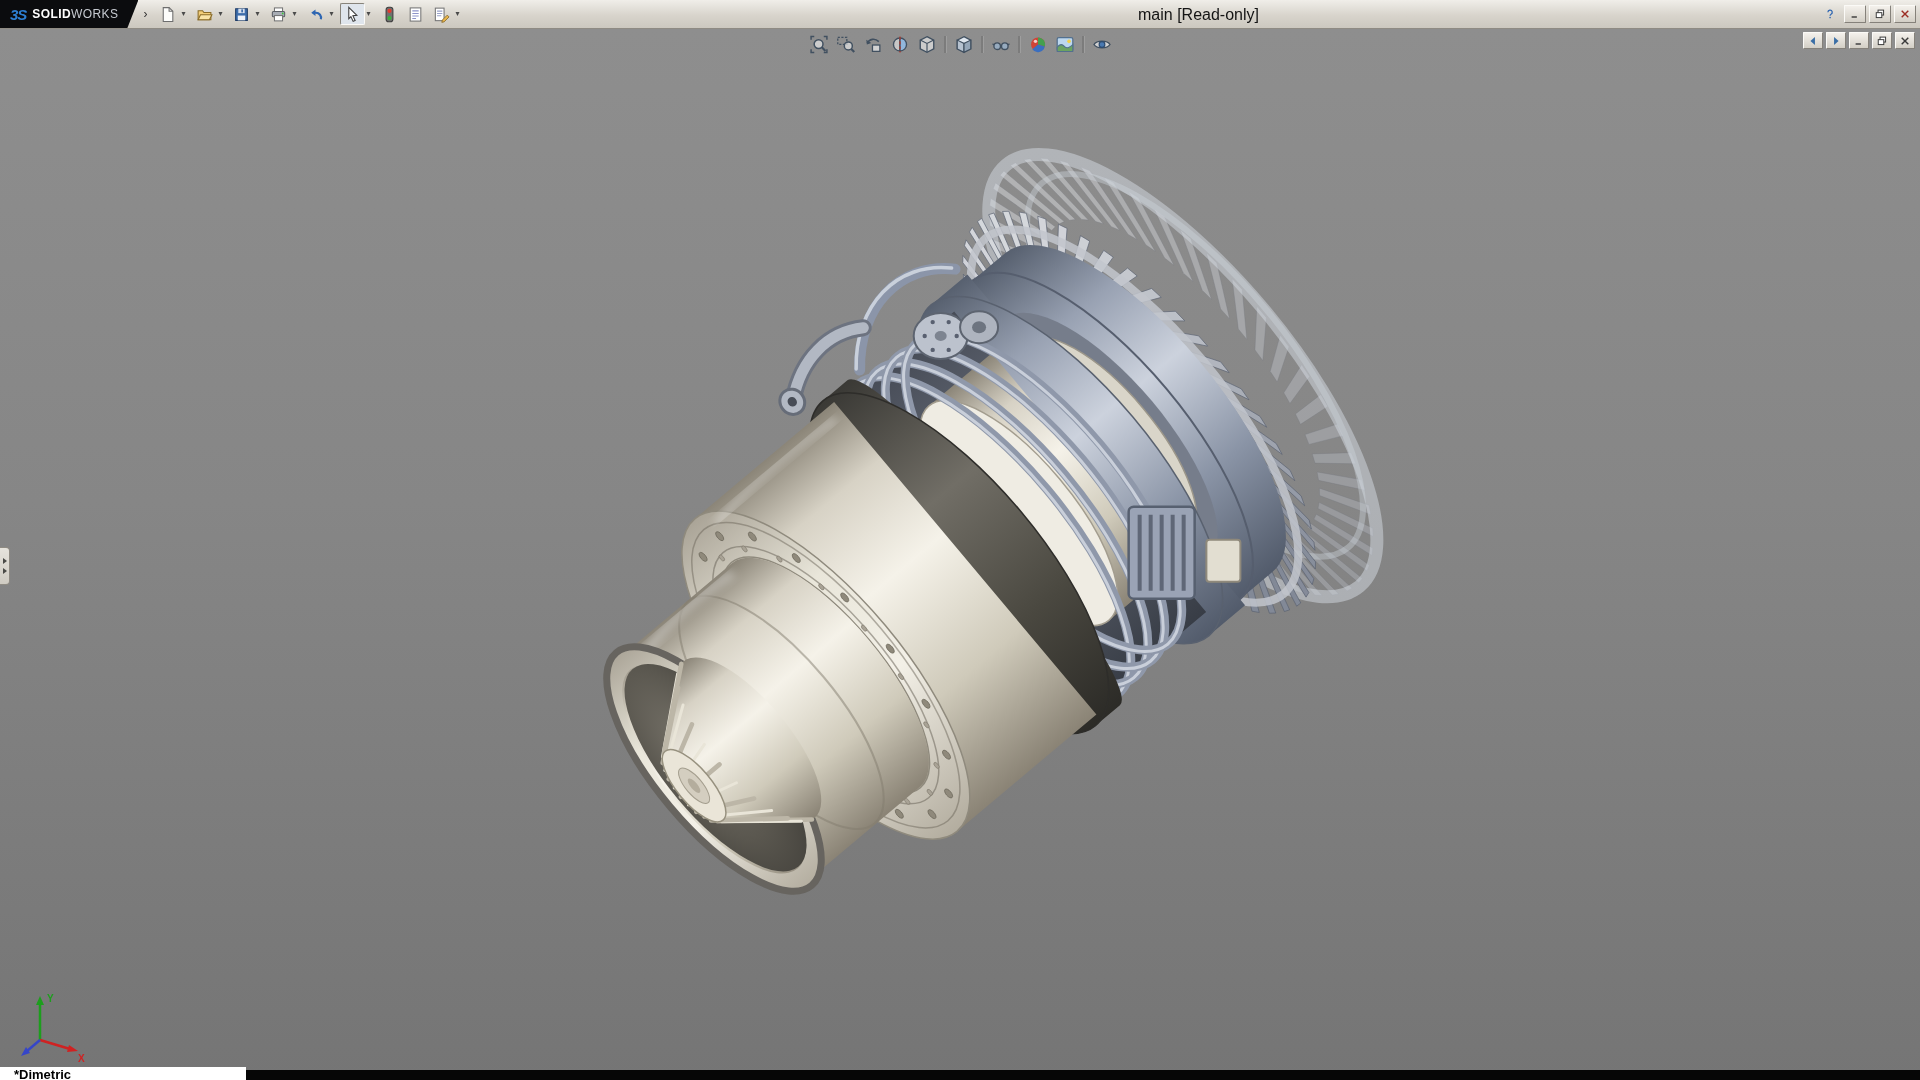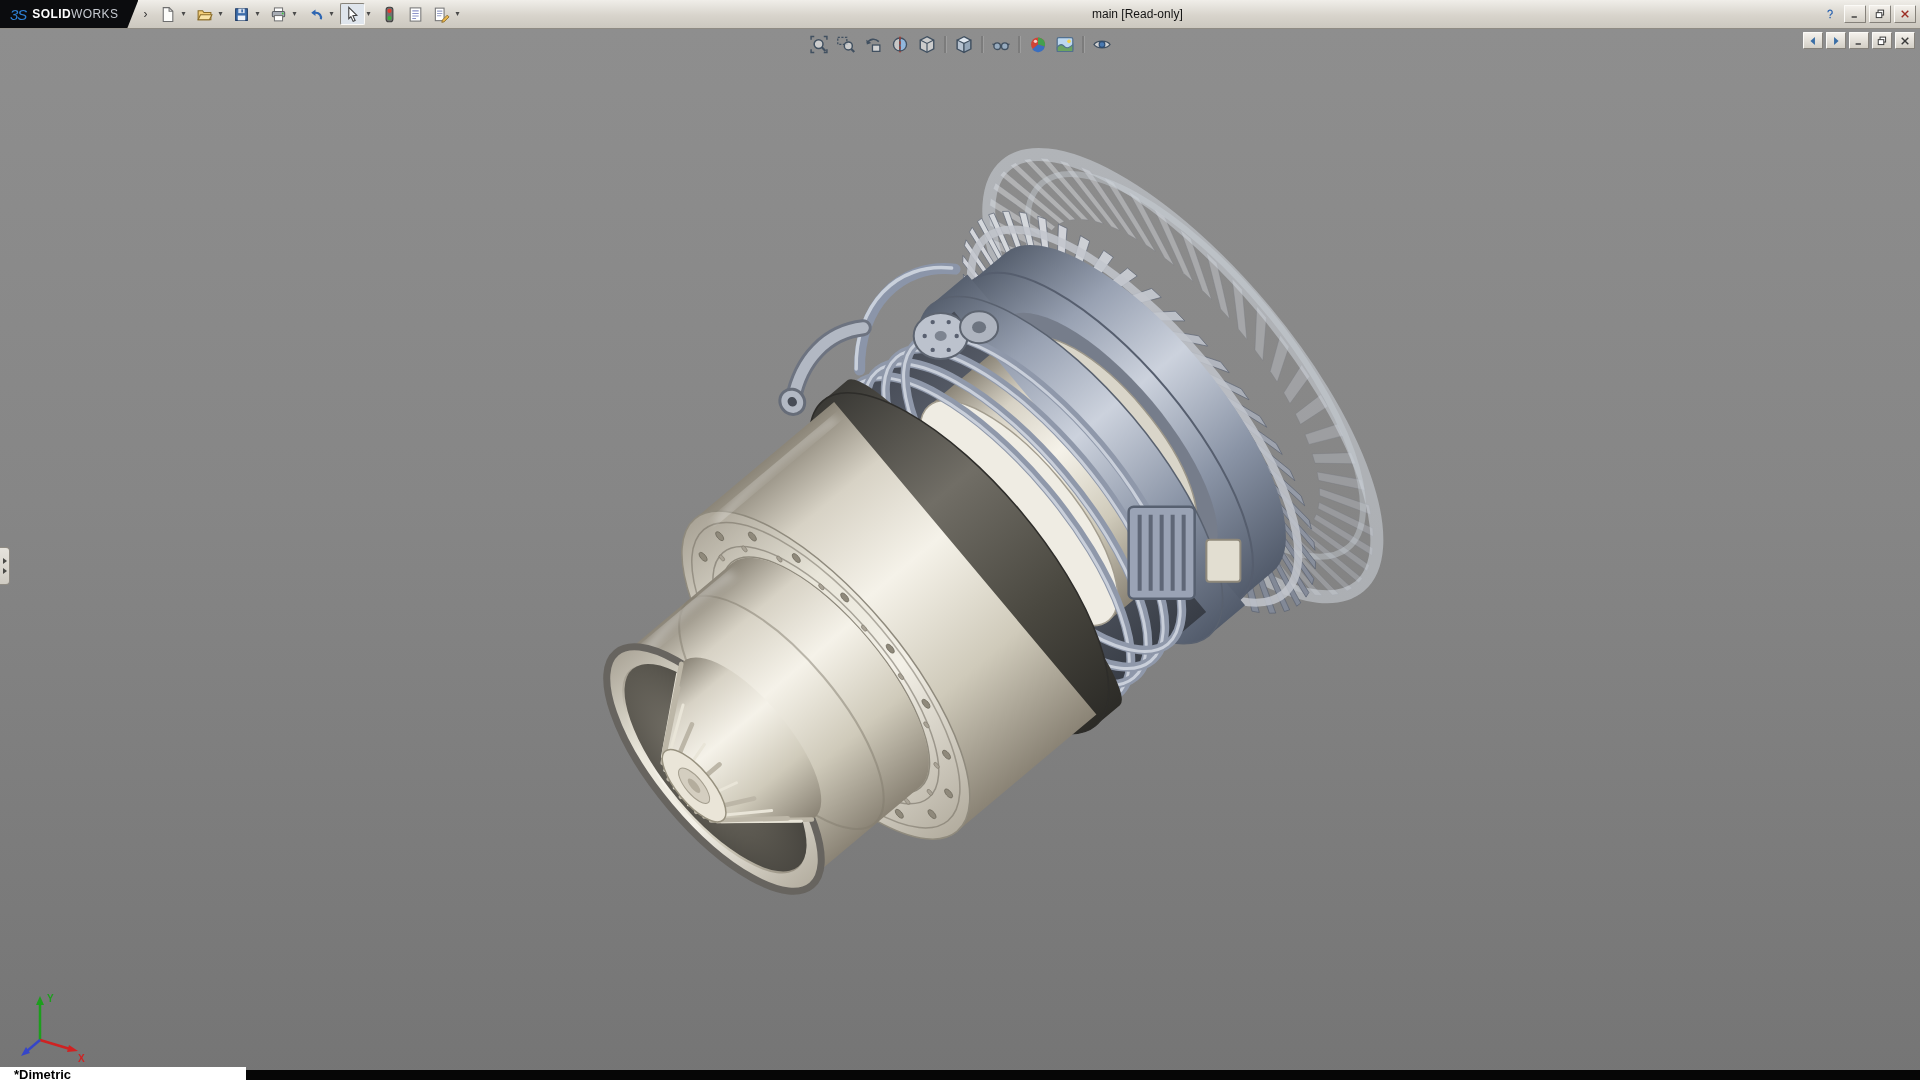--- a/index.html
+++ b/index.html
@@ -5,33 +5,33 @@
   *{box-sizing:border-box;margin:0;padding:0}
   html,body{width:1920px;height:1080px;overflow:hidden}
   body{font-family:"Liberation Sans",sans-serif;background:#808080;position:relative}
 
   
   #titlebar{position:absolute;top:0;left:0;width:100%;height:29px;
     background:linear-gradient(#f0eee9,#d8d4cc 55%,#ccc8bf);
     border-bottom:1px solid #8f8b83;display:flex;align-items:center;z-index:20}
   .logo{height:100%;background:#0b0c0e;display:flex;align-items:center;gap:6px;
     padding:0 20px 0 10px;clip-path:polygon(0 0,100% 0,calc(100% - 11px) 100%,0 100%)}
-  .logo-mark{font-weight:normal;font-style:italic;font-size:15px;color:#2d7fd3;letter-spacing:-1px}
+  .logo-mark{font-weight:bold;font-style:italic;font-size:15px;color:#2d7fd3;letter-spacing:-1px}
   .brand{font-size:12px;letter-spacing:.4px;color:#fff;font-weight:bold}
   .brand .lt{color:#c6cad0;font-weight:normal}
   .tb-overflow{font-size:12px;color:#333;padding:0 6px 0 5px;cursor:default}
   #main-tools{display:flex;align-items:center;gap:1px;margin-left:2px}
   .tool{width:25px;height:22px;display:flex;align-items:center;justify-content:center;
     border:1px solid transparent;border-radius:2px}
   .tool.pressed{border-color:#87837a #fbfaf7 #fbfaf7 #87837a;background:#dfe5ec}
   .ico16{width:17px;height:17px;display:block}
   .ico18{width:19px;height:19px;display:block}
   .ico12{width:12px;height:12px;display:block}
   .dd{font-size:8px;color:#4a4a4a;width:9px;text-align:left;cursor:default;margin-right:1px;line-height:22px}
-  #title-text{position:absolute;left:1092px;top:0;height:29px;line-height:29px;font-size:12px;color:#141414;white-space:nowrap}
+  #title-text{position:absolute;left:1138px;top:0;height:29px;line-height:29px;font-size:16px;color:#141414;white-space:nowrap}
   #win-controls{position:absolute;right:4px;top:4px;display:flex;align-items:center;gap:3px}
   .flat-btn{width:22px;height:20px;display:flex;align-items:center;justify-content:center}
   .win-btn{width:22px;height:18px;display:flex;align-items:center;justify-content:center;
     background:linear-gradient(#f4f1ec,#d3cfc6);border:1px solid;
     border-color:#fbfaf7 #85817a #85817a #fbfaf7;border-radius:1px;color:#3a3a3a}
   .win-btn.close{color:#9c2d24}
 
   
   #viewport{position:absolute;top:29px;left:0;width:1920px;height:1051px;
     background:linear-gradient(180deg,#8e8e8e 0%,#868686 45%,#757575 100%)}

